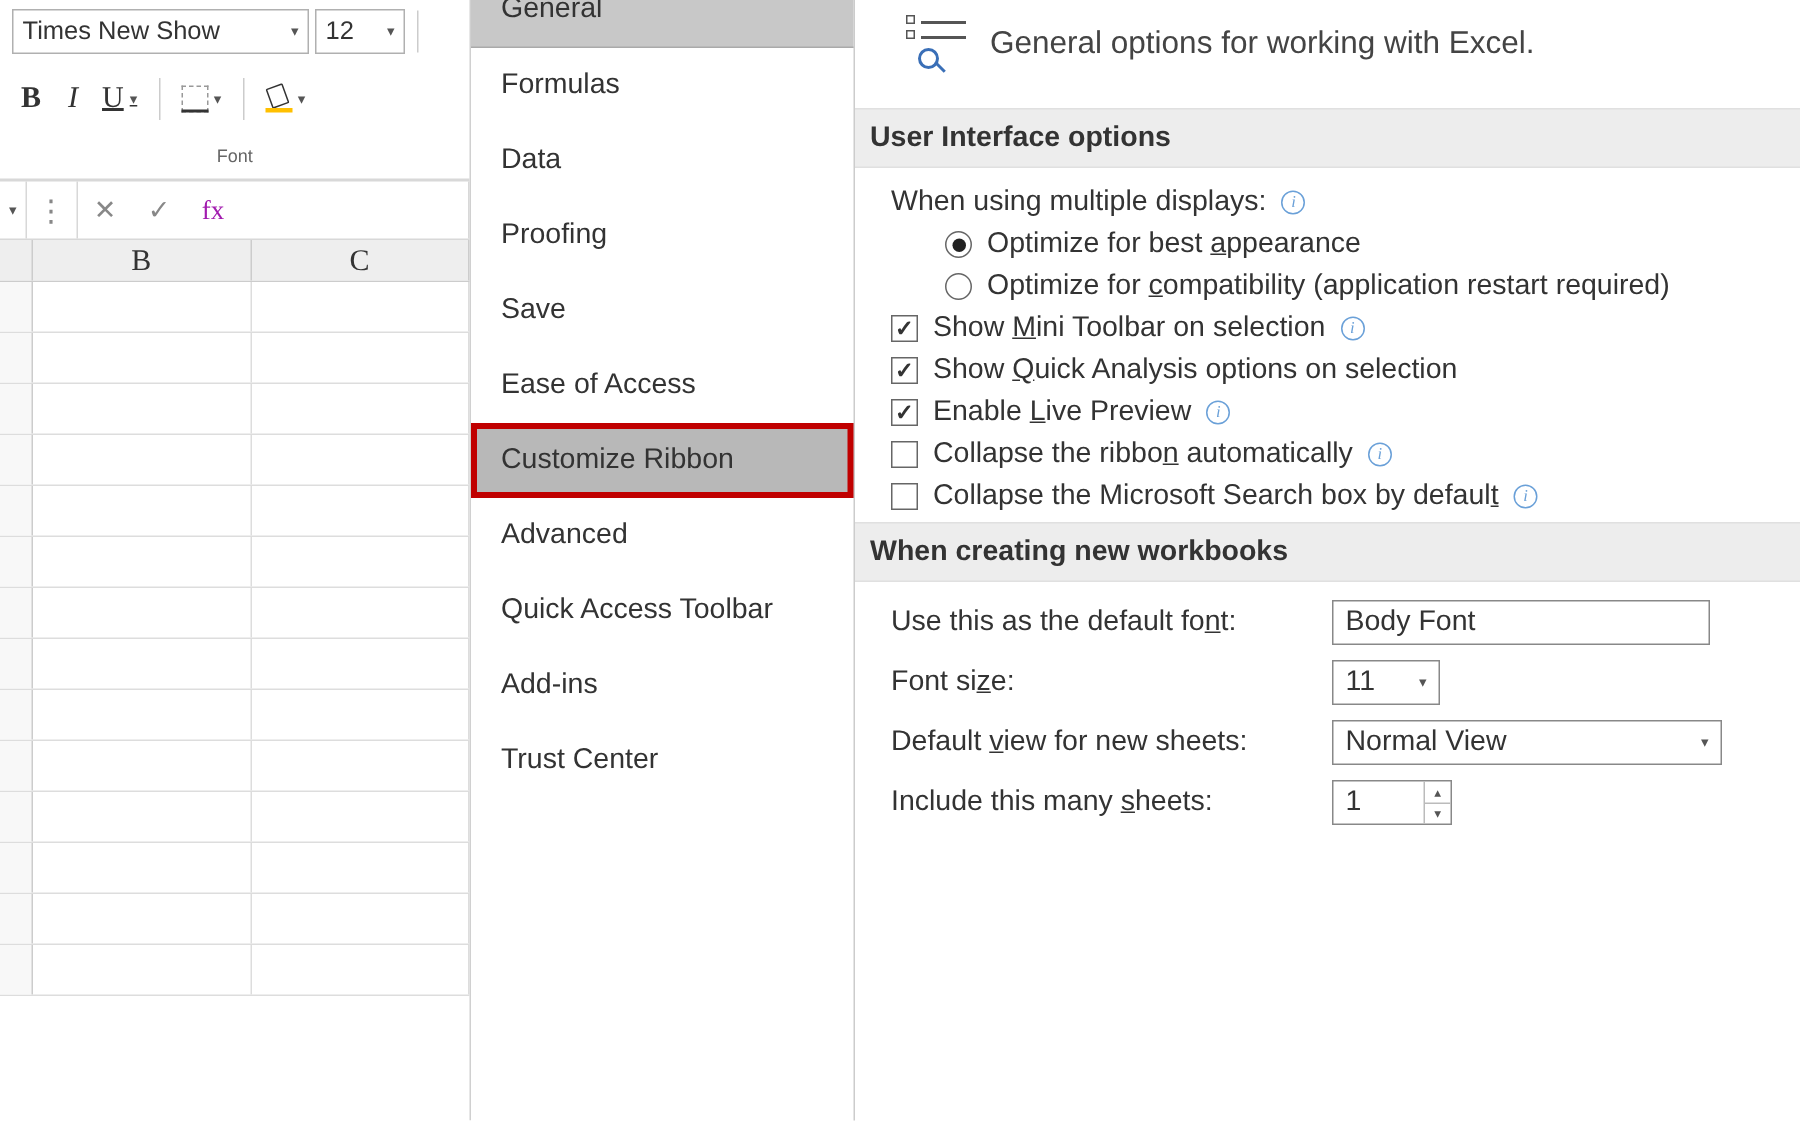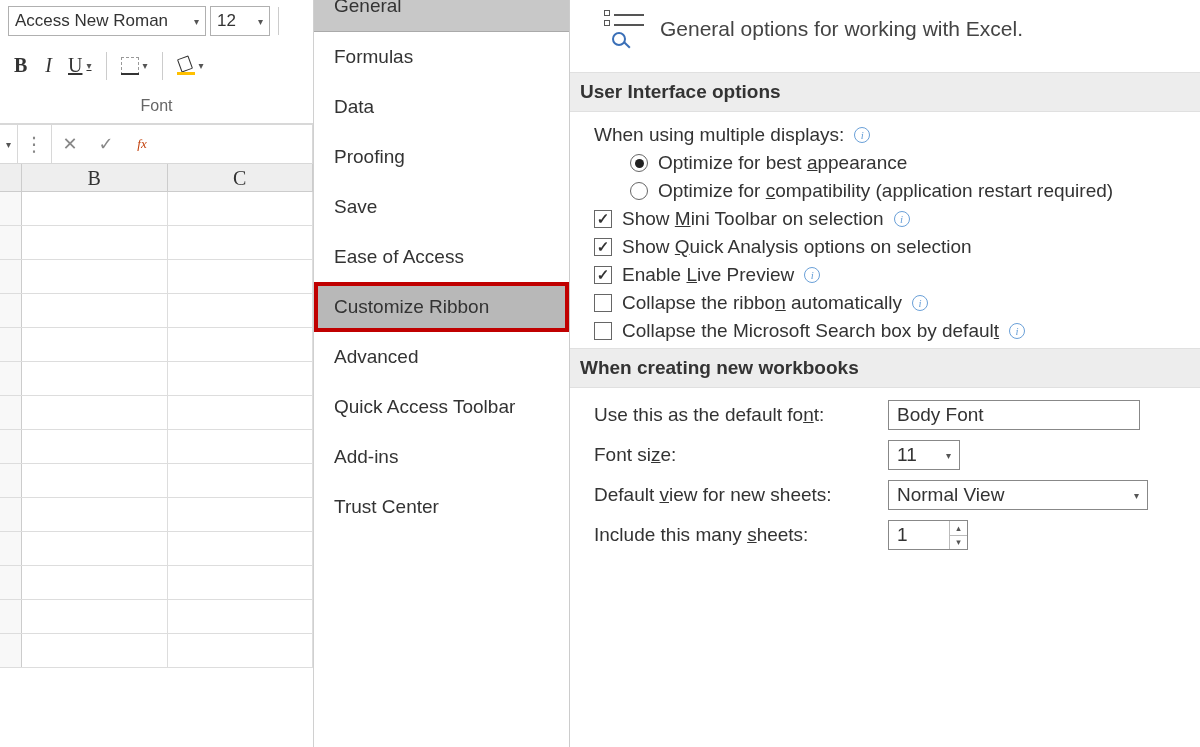--- a/index.html
+++ b/index.html
@@ -102,39 +102,39 @@
   .fill-icon::after{
     content:"";
     position:absolute;
     left:0; bottom:0;
     width:18px; height:3px;
     background:#ffc000;
   }
   .group-label {
     text-align: center;
     color: #666;
-    font-size: 16px;
+    font-size: 12px;
     padding: 2px 0 8px 0;
   }
   .formula-bar {
     display:flex;
     align-items:center;
     height: 40px;
     border-top: 1px solid #d8d8d8;
     border-bottom: 1px solid #d8d8d8;
   }
   .fb-btn {
     width: 36px; height: 100%;
     display:flex; align-items:center; justify-content:center;
     color:#888;
     font-size: 18px;
   }
   .fb-namebox-chev { width:18px; border-right: 1px solid #d8d8d8;}
   .fb-dots { color:#888; font-size:20px; letter-spacing:1px; padding:0 6px; border-right:1px solid #d8d8d8; height:100%; display:flex; align-items:center;}
-  .fx { font-style: italic; font-family: "Times New Roman", serif; font-size:13px; color:#c2410c; }
+  .fx { font-family: "Times New Roman", serif; font-size:18px; color:#a21caf; }
   .fb-input { flex:1; height:100%; border-right:1px solid #d8d8d8; }
   .col-headers {
     display:flex;
     height:28px;
     border-bottom:1px solid #ccc;
   }
   .corner { width:22px; border-right:1px solid #ccc; background:#eee;}
   .colh { flex:1; text-align:center; background:#eee; border-right:1px solid #ccc; font-family:"Times New Roman",serif; font-size:20px; line-height:28px;}
   .grid-rows .row { height:34px; border-bottom:1px solid #ddd; display:flex;}
   .grid-rows .row .cell { flex:1; border-right:1px solid #ddd;}
@@ -265,21 +265,21 @@
   .numspin .spinbtns div{ flex:1; font-size:9px; display:flex; align-items:center; justify-content:center; color:#555;}
   .numspin .spinbtns div:first-child{border-bottom:1px solid #bbb;}
 </style>
 </head>
 <body>
 
 <div class="left-panel">
   <div class="ribbon-top">
     <div class="font-row">
       <div class="font-name">
-        <span>Access New Roman</span>
+        <span>Times New Show</span>
         <span class="chev">▾</span>
       </div>
       <div class="font-size">
         <span>12</span>
         <span class="chev">▾</span>
       </div>
       <div class="divider-v"></div>
     </div>
     <div class="format-row">
       <span class="btn-b">B</span>

